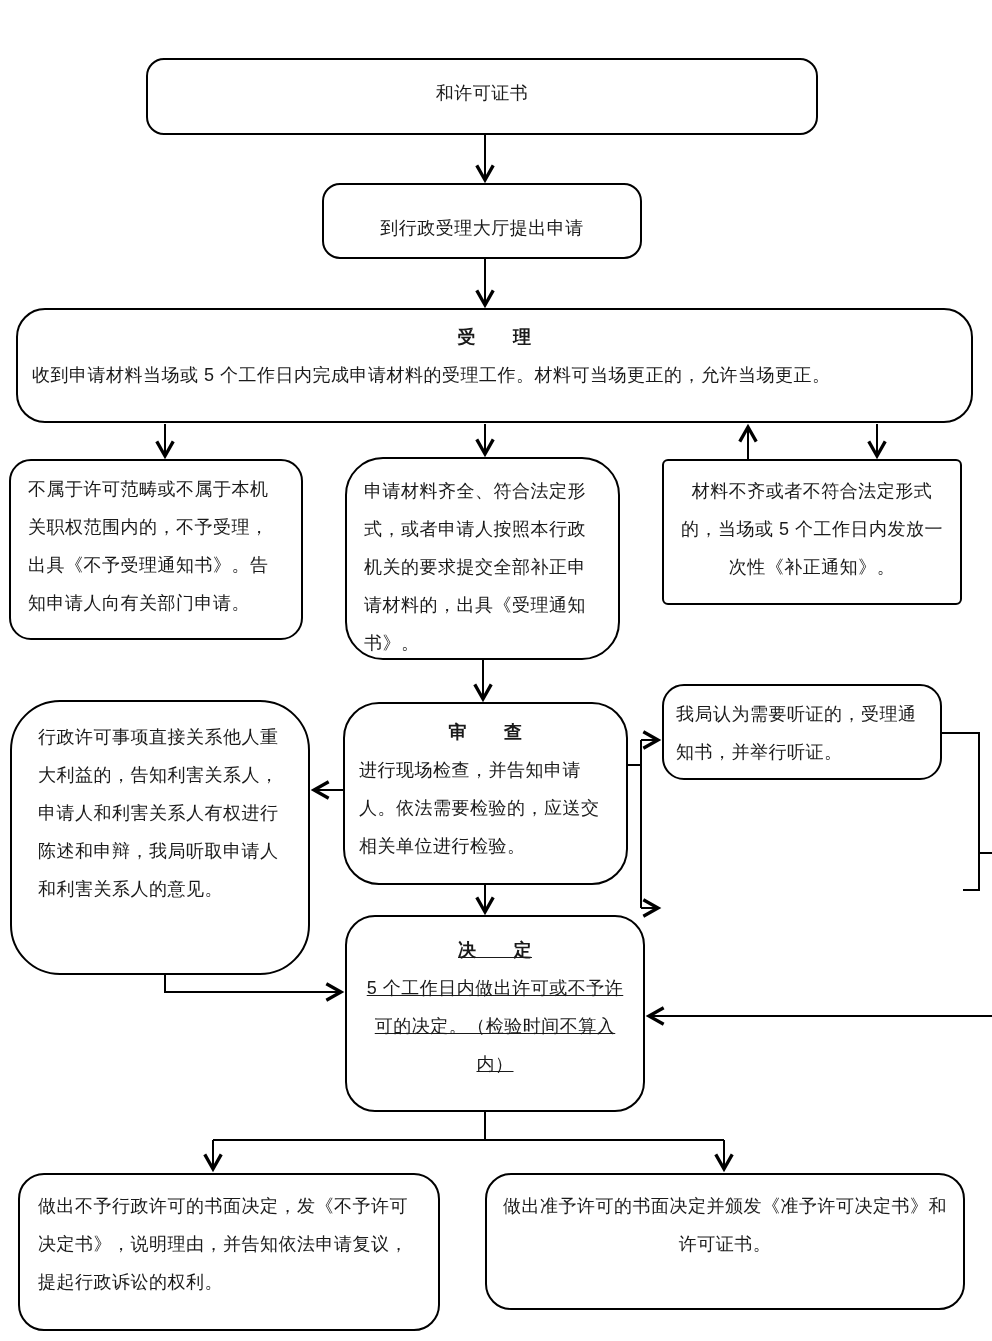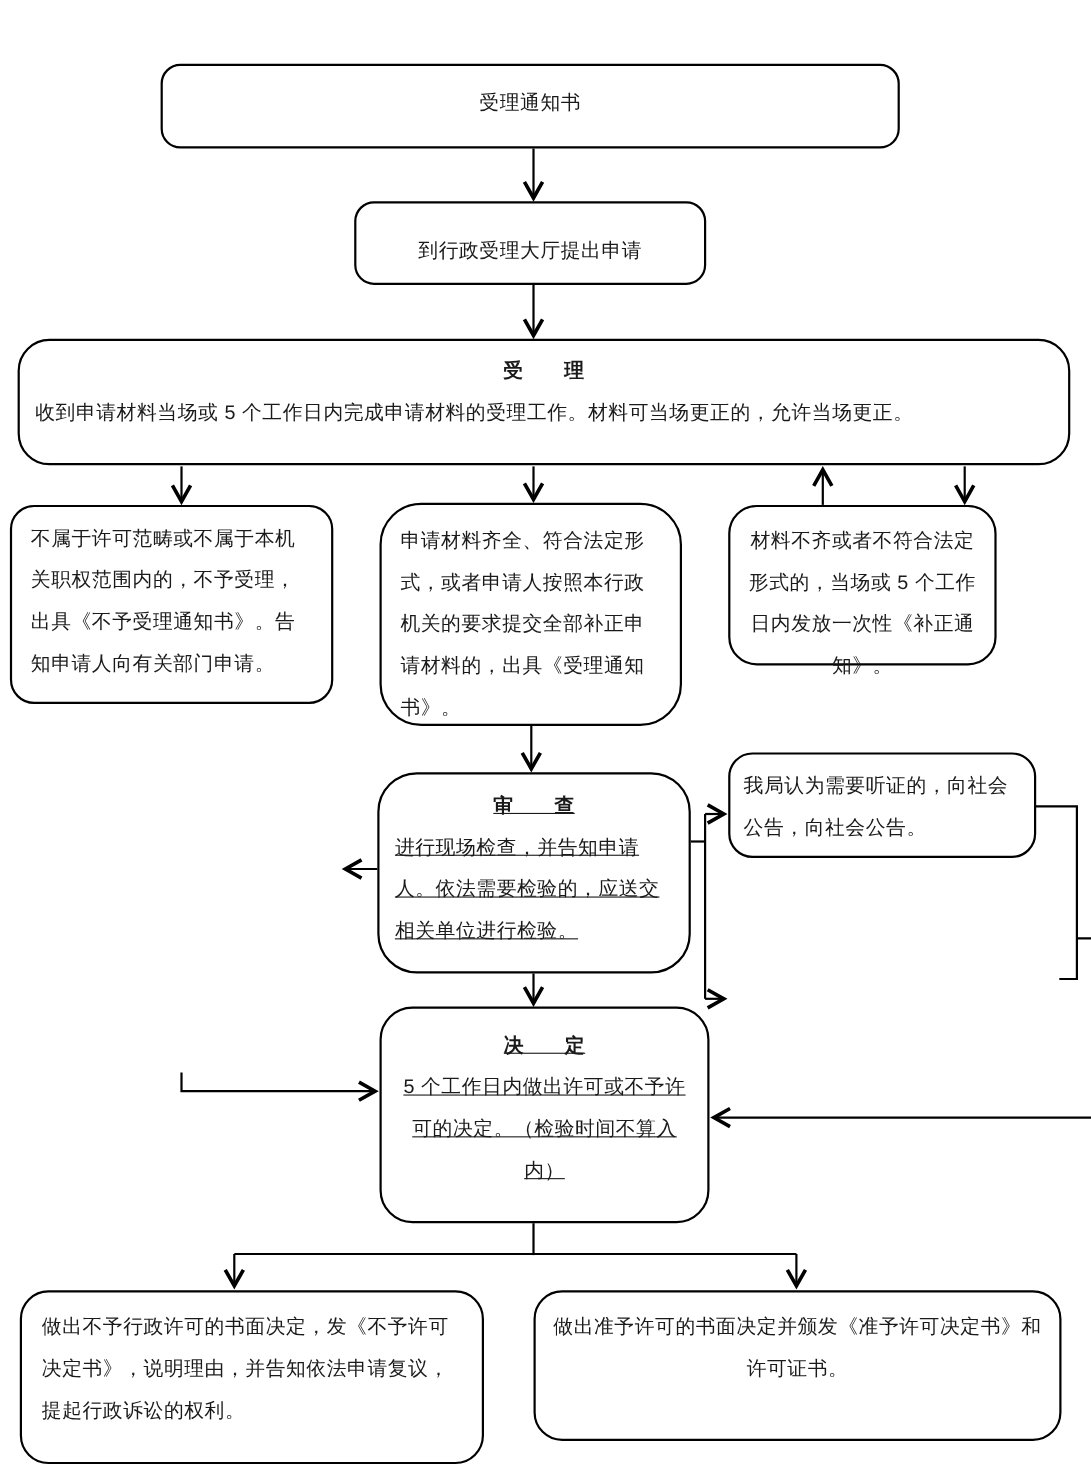--- a/index.html
+++ b/index.html
@@ -33,22 +33,22 @@
   }
   .center { text-align: center; }
   .left   { text-align: left; }
 
   
   #n-apply       { left: 146px; top: 58px;   width: 672px; height: 77px;  padding: 14px 20px 0; border-radius: 18px; }
   #n-hall        { left: 322px; top: 183px;  width: 320px; height: 76px;  padding: 24px 12px 0; border-radius: 18px; }
   #n-accept      { left: 16px;  top: 308px;  width: 957px; height: 115px; padding: 8px 14px 0;  border-radius: 29px; }
   #n-not-accept  { left: 9px;   top: 459px;  width: 294px; height: 181px; padding: 9px 17px 0;  border-radius: 22px; }
   #n-accept-ok   { left: 345px; top: 457px;  width: 275px; height: 203px; padding: 13px 17px 0; border-radius: 38px; }
-  #n-supplement  { left: 662px; top: 459px;  width: 244px; height: 146px; padding: 11px 10px 0; border-radius: 26px; }
-  #n-review      { left: 343px; top: 702px;  width: 285px; height: 183px; padding: 9px 14px 0;  border-radius: 36px; text-decoration: underline; }
+  #n-supplement  { left: 662px; top: 459px;  width: 300px; height: 146px; padding: 11px 10px 0; border-radius: 6px; }
+  #n-review      { left: 343px; top: 702px;  width: 285px; height: 183px; padding: 9px 14px 0;  border-radius: 36px; }
   #n-stakeholder { left: 10px;  top: 700px;  width: 300px; height: 275px; padding: 16px 26px 0; border-radius: 50px; }
   #n-hearing-pub { left: 662px; top: 684px;  width: 280px; height: 96px;  padding: 9px 12px 0;  border-radius: 22px; }
   #n-hearing-req { left: 662px; top: 793px;  width: 300px; height: 205px; padding: 13px 20px 0; border-radius: 42px; }
   #n-decision    { left: 345px; top: 915px;  width: 300px; height: 197px; padding: 14px 12px 0; border-radius: 30px; text-decoration: underline; }
   #n-deny        { left: 18px;  top: 1173px; width: 422px; height: 158px; padding: 12px 18px 0; border-radius: 26px; }
   #n-grant       { left: 485px; top: 1173px; width: 480px; height: 137px; padding: 12px 12px 0; border-radius: 26px; }
 
   #connectors {
     position: absolute;
     left: 0; top: 0;
@@ -60,21 +60,21 @@
     stroke-width: 2;
     fill: none;
   }
 </style>
 </head>
 <body>
 
 <div id="page">
 
   <div class="node" id="n-apply">
-    <div class="center">受理通知书</div>
+    <div class="center">和许可证书</div>
   </div>
 
   <div class="node" id="n-hall">
     <div class="center">到行政受理大厅提出申请</div>
   </div>
 
   <div class="node" id="n-accept">
     <div class="title">受　　理</div>
     <div class="left">收到申请材料当场或 5 个工作日内完成申请材料的受理工作。材料可当场更正的，允许当场更正。</div>
   </div>
@@ -89,23 +89,26 @@
 
   <div class="node" id="n-supplement">
     <div class="center">材料不齐或者不符合法定形式的，当场或 5 个工作日内发放一次性《补正通知》。</div>
   </div>
 
   <div class="node" id="n-review">
     <div class="title">审　　查</div>
     <div class="left">进行现场检查，并告知申请人。依法需要检验的，应送交相关单位进行检验。</div>
   </div>
 
+  <div class="node" id="n-stakeholder">
+    <div class="left">行政许可事项直接关系他人重大利益的，告知利害关系人，申请人和利害关系人有权进行陈述和申辩，我局听取申请人和利害关系人的意见。</div>
+  </div>
 
   <div class="node" id="n-hearing-pub">
-    <div class="left">我局认为需要听证的，向社会公告，向社会公告。</div>
+    <div class="left">我局认为需要听证的，受理通知书，并举行听证。</div>
   </div>
 
 
   <div class="node" id="n-decision">
     <div class="title">决　　定</div>
     <div class="center">5 个工作日内做出许可或不予许可的决定。（检验时间不算入内）</div>
   </div>
 
   <div class="node" id="n-deny">
     <div class="left">做出不予行政许可的书面决定，发《不予许可决定书》，说明理由，并告知依法申请复议，提起行政诉讼的权利。</div>

